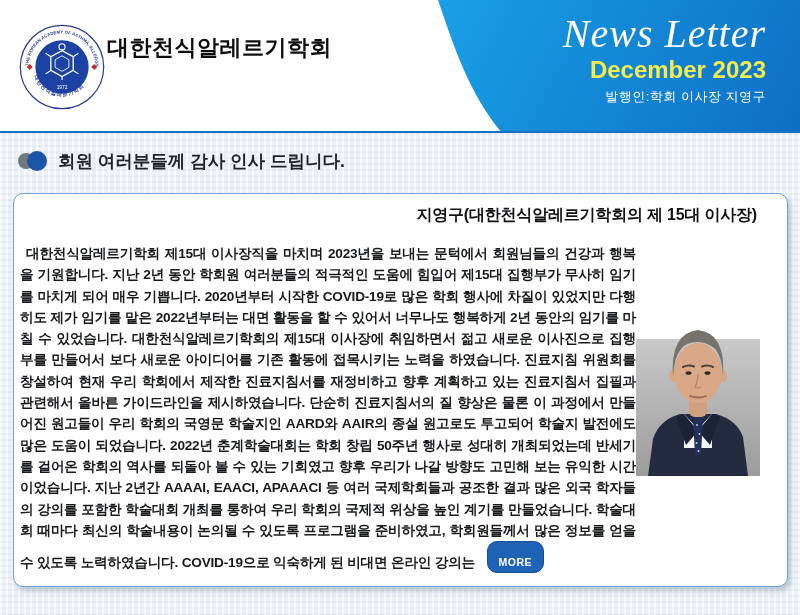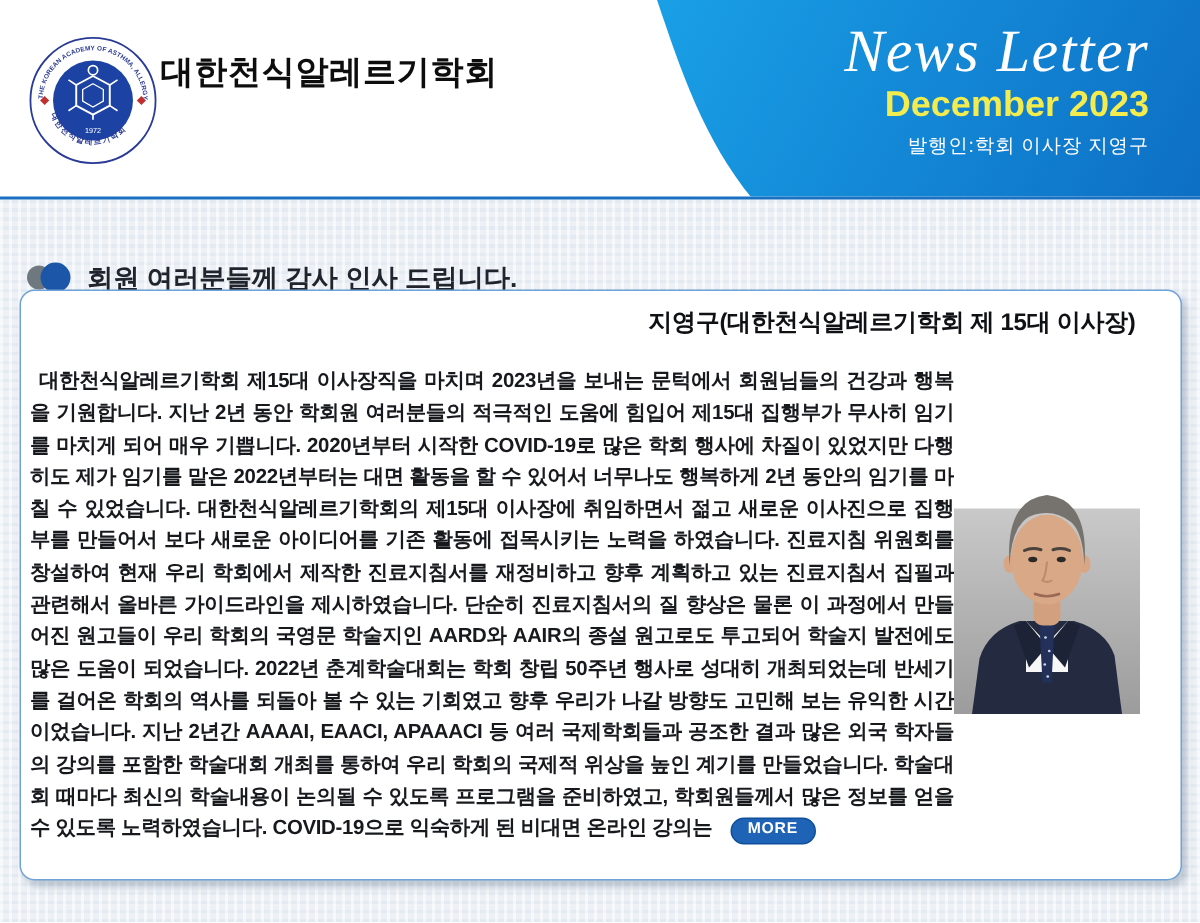--- a/index.html
+++ b/index.html
@@ -27,42 +27,42 @@
   .nl-issue { font-size:24px; font-weight:bold; line-height:26px; margin-top:1px; }
   .nl-pub   { font-size:13px; line-height:16px; margin-top:6px; letter-spacing:.5px; }
 
   .logo { position:absolute; left:19px; top:24px; width:86px; height:86px; }
   .org  { position:absolute; left:107px; top:33px; }
   .org-ko { font-size:22px; font-weight:800; color:#0d0d0d; letter-spacing:.5px; }
   .org-en { margin-top:7px; font-size:11.5px; font-weight:600; color:#222;
             line-height:14.5px; letter-spacing:.2px; }
 
   
-  .section-row { position:absolute; left:18px; top:172px; height:26px;
+  .section-row { position:absolute; left:18px; top:148px; height:26px;
                  display:flex; align-items:center; }
   .bullet { position:relative; width:30px; height:22px; }
   .bullet .c-gray { position:absolute; left:0; top:3px; width:16px; height:16px;
                     border-radius:50%; background:#70787f; }
   .bullet .c-blue { position:absolute; left:9px; top:1px; width:20px; height:20px;
                     border-radius:50%; background:#1b56a8; }
   .section-title { margin-left:10px; font-size:17.5px; font-weight:700; color:#20242c; }
 
   
   .card { position:absolute; left:13px; top:193px; width:775px; height:394px;
           background:#fff; border:1.5px solid #6fa3d8; border-radius:10px;
           box-shadow:3px 4px 5px rgba(105,125,150,.38); }
   .byline { position:absolute; right:30px; top:11px; font-size:16px; font-weight:800;
             color:#101114; letter-spacing:-.2px; }
   .article { position:absolute; left:6px; top:49px; width:616px;
              font-size:13.6px; line-height:21.3px; font-weight:600; color:#17191d;
              text-align:justify; text-indent:6px; letter-spacing:-.2px; }
   .more-btn { display:inline-block; background:#1e63b5; border:1.5px solid #10berr; }
   .more-btn { display:inline-block; background:#1e63b5; border:1.5px solid #0f4f9a;
               color:#fff; font-size:10.5px; font-weight:700; letter-spacing:.5px;
-              border-radius:10px; padding:0 11px 3px; line-height:13px;
+              border-radius:10px; padding:14px 11px 3px; line-height:13px;
               vertical-align:1px; margin-left:8px; cursor:pointer; text-indent:0; }
   .photo { position:absolute; left:622px; top:119px; width:124px; height:163px; }
 </style>
 </head>
 <body>
 
 <div class="page">
 
   <div class="header">
 
@@ -106,21 +106,21 @@
 
   <div class="section-row">
     <div class="bullet">
       <span class="c-gray"></span>
       <span class="c-blue"></span>
     </div>
     <div class="section-title">회원 여러분들께 감사 인사 드립니다.</div>
   </div>
 
   <div class="card">
-    <div class="byline">지영구(대한천식알레르기학회 제 15대 이사장)</div>
+    <div class="byline">지영구(대한천식알레르기학회의 제 15대 이사장)</div>
 
     <p class="article"><span id="article-text">대한천식알레르기학회 제15대 이사장직을 마치며 2023년을 보내는 문턱에서 회원님들의 건강과 행복을 기원합니다. 지난 2년 동안 학회원 여러분들의 적극적인 도움에 힘입어 제15대 집행부가 무사히 임기를 마치게 되어 매우 기쁩니다. 2020년부터 시작한 COVID-19로 많은 학회 행사에 차질이 있었지만 다행히도 제가 임기를 맡은 2022년부터는 대면 활동을 할 수 있어서 너무나도 행복하게 2년 동안의 임기를 마칠 수 있었습니다. 대한천식알레르기학회의 제15대 이사장에 취임하면서 젊고 새로운 이사진으로 집행부를 만들어서 보다 새로운 아이디어를 기존 활동에 접목시키는 노력을 하였습니다. 진료지침 위원회를 창설하여 현재 우리 학회에서 제작한 진료지침서를 재정비하고 향후 계획하고 있는 진료지침서 집필과 관련해서 올바른 가이드라인을 제시하였습니다. 단순히 진료지침서의 질 향상은 물론 이 과정에서 만들어진 원고들이 우리 학회의 국영문 학술지인 AARD와 AAIR의 종설 원고로도 투고되어 학술지 발전에도 많은 도움이 되었습니다. 2022년 춘계학술대회는 학회 창립 50주년 행사로 성대히 개최되었는데 반세기를 걸어온 학회의 역사를 되돌아 볼 수 있는 기회였고 향후 우리가 나갈 방향도 고민해 보는 유익한 시간이었습니다. 지난 2년간 AAAAI, EAACI, APAAACI 등 여러 국제학회들과 공조한 결과 많은 외국 학자들의 강의를 포함한 학술대회 개최를 통하여 우리 학회의 국제적 위상을 높인 계기를 만들었습니다. 학술대회 때마다 최신의 학술내용이 논의될 수 있도록 프로그램을 준비하였고, 학회원들께서 많은 정보를 얻을 수 있도록 노력하였습니다. COVID-19으로 익숙하게 된 비대면 온라인 강의는 </span><span class="more-btn">MORE</span></p>
 
     <svg class="photo" viewBox="0 0 124 163">
       <defs>
         <linearGradient id="pbg" x1="0" y1="0" x2="0" y2="1">
           <stop offset="0" stop-color="#c9c9c9"></stop>
             <stop offset="1" stop-color="#9c9c9c"></stop>
         </linearGradient>
       </defs>

